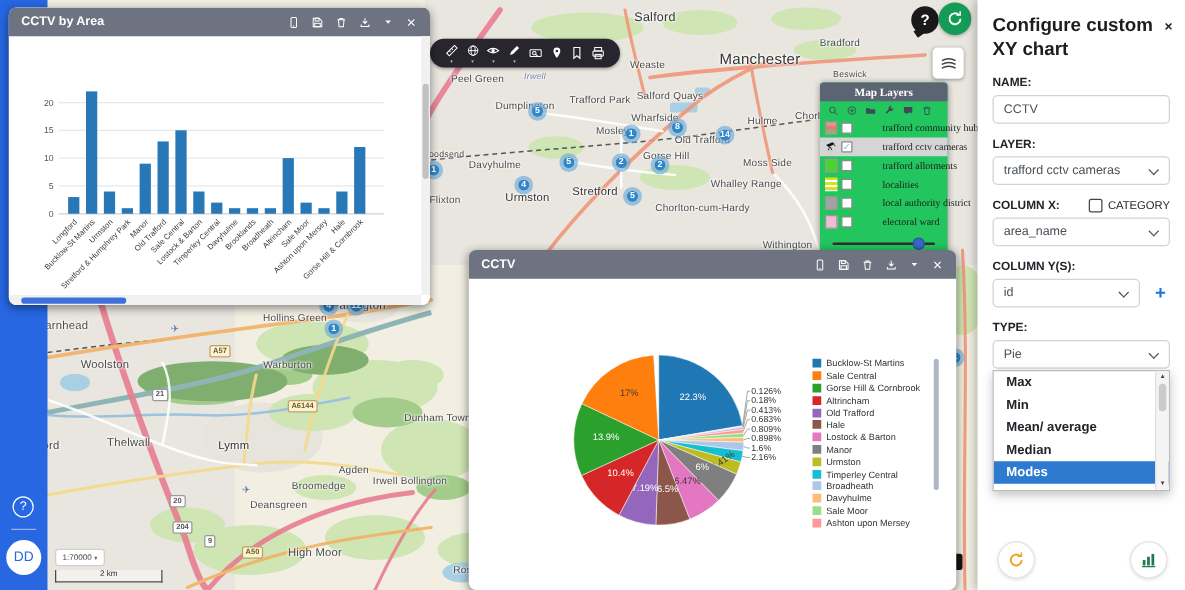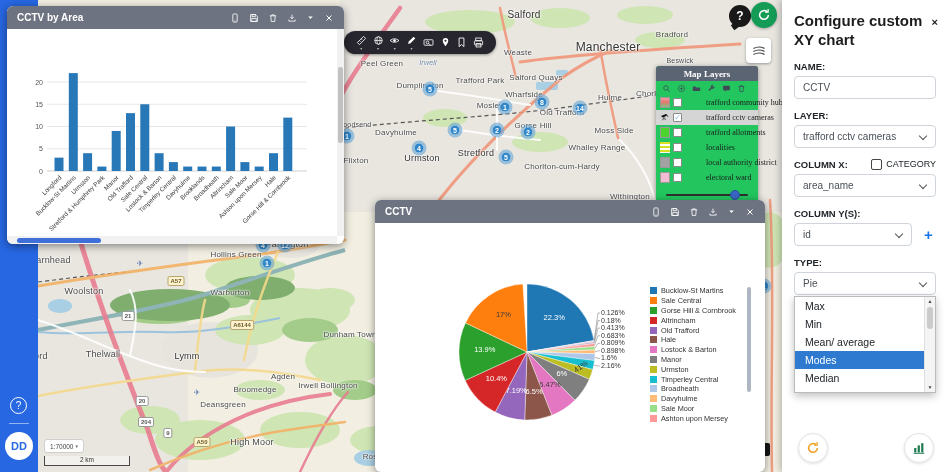--- a/index.html
+++ b/index.html
@@ -19,21 +19,21 @@
     display:flex;align-items:center;justify-content:center;background-clip:padding-box;}
   .shield{position:absolute;transform:translate(-50%,-50%);font-size:6px;font-weight:bold;color:#6b5b2a;
     background:#fdf3cf;border:1px solid #b8a36b;border-radius:2px;padding:0 2px;line-height:8px;}
   .shield.mway{background:#fff;border-color:#999;color:#555;}
   
   #left-rail{position:absolute;left:0;top:0;width:38px;height:472px;background:#2767e2;}
   #rail-div{position:absolute;left:9px;top:423px;width:20px;height:1px;background:rgba(255,255,255,.5);}
   #rail-help{position:absolute;left:10px;top:397px;width:17px;height:17px;border:1.4px solid #fff;border-radius:50%;
     color:#fff;font-size:10px;display:flex;align-items:center;justify-content:center;}
   #rail-avatar{position:absolute;left:5px;top:432px;width:28px;height:28px;background:#fff;border-radius:50%;
-    color:#2767e2;font-weight:bold;font-size:11px;display:flex;align-items:center;justify-content:center;}
+    color:#2767e2;font-weight:normal;font-size:11px;display:flex;align-items:center;justify-content:center;}
   
   #map-toolbar{position:absolute;left:344px;top:31px;width:152px;height:23px;background:#27262e;border-radius:12px;
     display:flex;align-items:center;justify-content:space-evenly;padding:0 6px;box-shadow:0 1px 3px rgba(0,0,0,.4);}
   .tbtn{display:flex;flex-direction:column;align-items:center;color:#fff;line-height:1;}
   .tbtn .tb-caret{font-size:4px;color:#bbb;margin-top:1px;}
   
   #help-bubble{position:absolute;left:729px;top:5px;width:22px;height:22px;background:#191919;border-radius:50%;
     color:#fff;font-weight:bold;font-size:12px;display:flex;align-items:center;justify-content:center;}
   #help-bubble:after{content:"";position:absolute;left:3px;bottom:-2px;width:6px;height:6px;background:#191919;
     transform:rotate(55deg);}
@@ -97,21 +97,21 @@
   #colx-row{display:flex;align-items:center;justify-content:space-between;margin:11px 0 4px;}
   #colx-row .fl{margin:0;}
   #cat-wrap{display:flex;align-items:center;gap:4px;font-size:9px;color:#212529;}
   #cat-box{width:11px;height:11px;border:1.4px solid #444;border-radius:2px;background:#fff;}
   #coly-row{display:flex;align-items:center;gap:12px;}
   #coly-select{width:118px;}
   #add-y{color:#1b74e8;font-size:15px;font-weight:bold;line-height:1;}
   #type-wrap{position:relative;}
   #type-dd{position:absolute;left:0;right:0;top:24px;height:97px;background:#fff;border:1px solid #bbb;
     box-shadow:0 3px 8px rgba(0,0,0,.25);overflow:hidden;z-index:5;}
-  .dd-opt{height:18.2px;display:flex;align-items:center;padding-left:10px;font-size:10.5px;color:#212529;}
+  .dd-opt{height:18.2px;display:flex;align-items:center;padding-left:10px;font-size:10.5px;color:#212529;font-weight:bold;}
   .dd-opt.sel{background:#2e7ad1;color:#fff;}
   #dd-sb{position:absolute;right:0;top:0;bottom:0;width:11px;background:#f4f4f4;border-left:1px solid #e0e0e0;
     font-size:5px;color:#444;text-align:center;}
   #dd-sb .up{line-height:9px;}
   #dd-sb .dn{position:absolute;bottom:0;left:0;right:0;line-height:9px;}
   #dd-sb .thumb{position:absolute;left:2px;right:2px;top:10px;height:22px;background:#cbcbcb;border-radius:3px;}
   .round-btn{position:absolute;bottom:9px;width:30px;height:30px;border-radius:50%;background:#fff;
     border:1px solid #e4e4e4;box-shadow:0 1px 3px rgba(0,0,0,.12);display:flex;align-items:center;justify-content:center;}
   #sb-refresh{left:16px;color:#f0a01e;}
   #sb-chart{right:14px;color:#1d7a4f;}
@@ -738,22 +738,22 @@
     <div id="type-wrap">
       <div class="fc">
         <span>Pie</span>
         <span class="chev"></span>
       </div>
       <div id="type-dd">
         <div id="dd-opts">
             <div class="dd-opt">Max</div>
             <div class="dd-opt">Min</div>
             <div class="dd-opt">Mean/ average</div>
+            <div class="dd-opt">Median</div>
             <div class="dd-opt sel">Modes</div>
-            <div class="dd-opt">Median</div>
             <div class="dd-opt">Standard Deviation</div>
           </div>
         <div id="dd-sb">
           <div class="up">▲</div>
           <div class="thumb"></div>
           <div class="dn">▼</div>
         </div>
       </div>
     </div>
 

